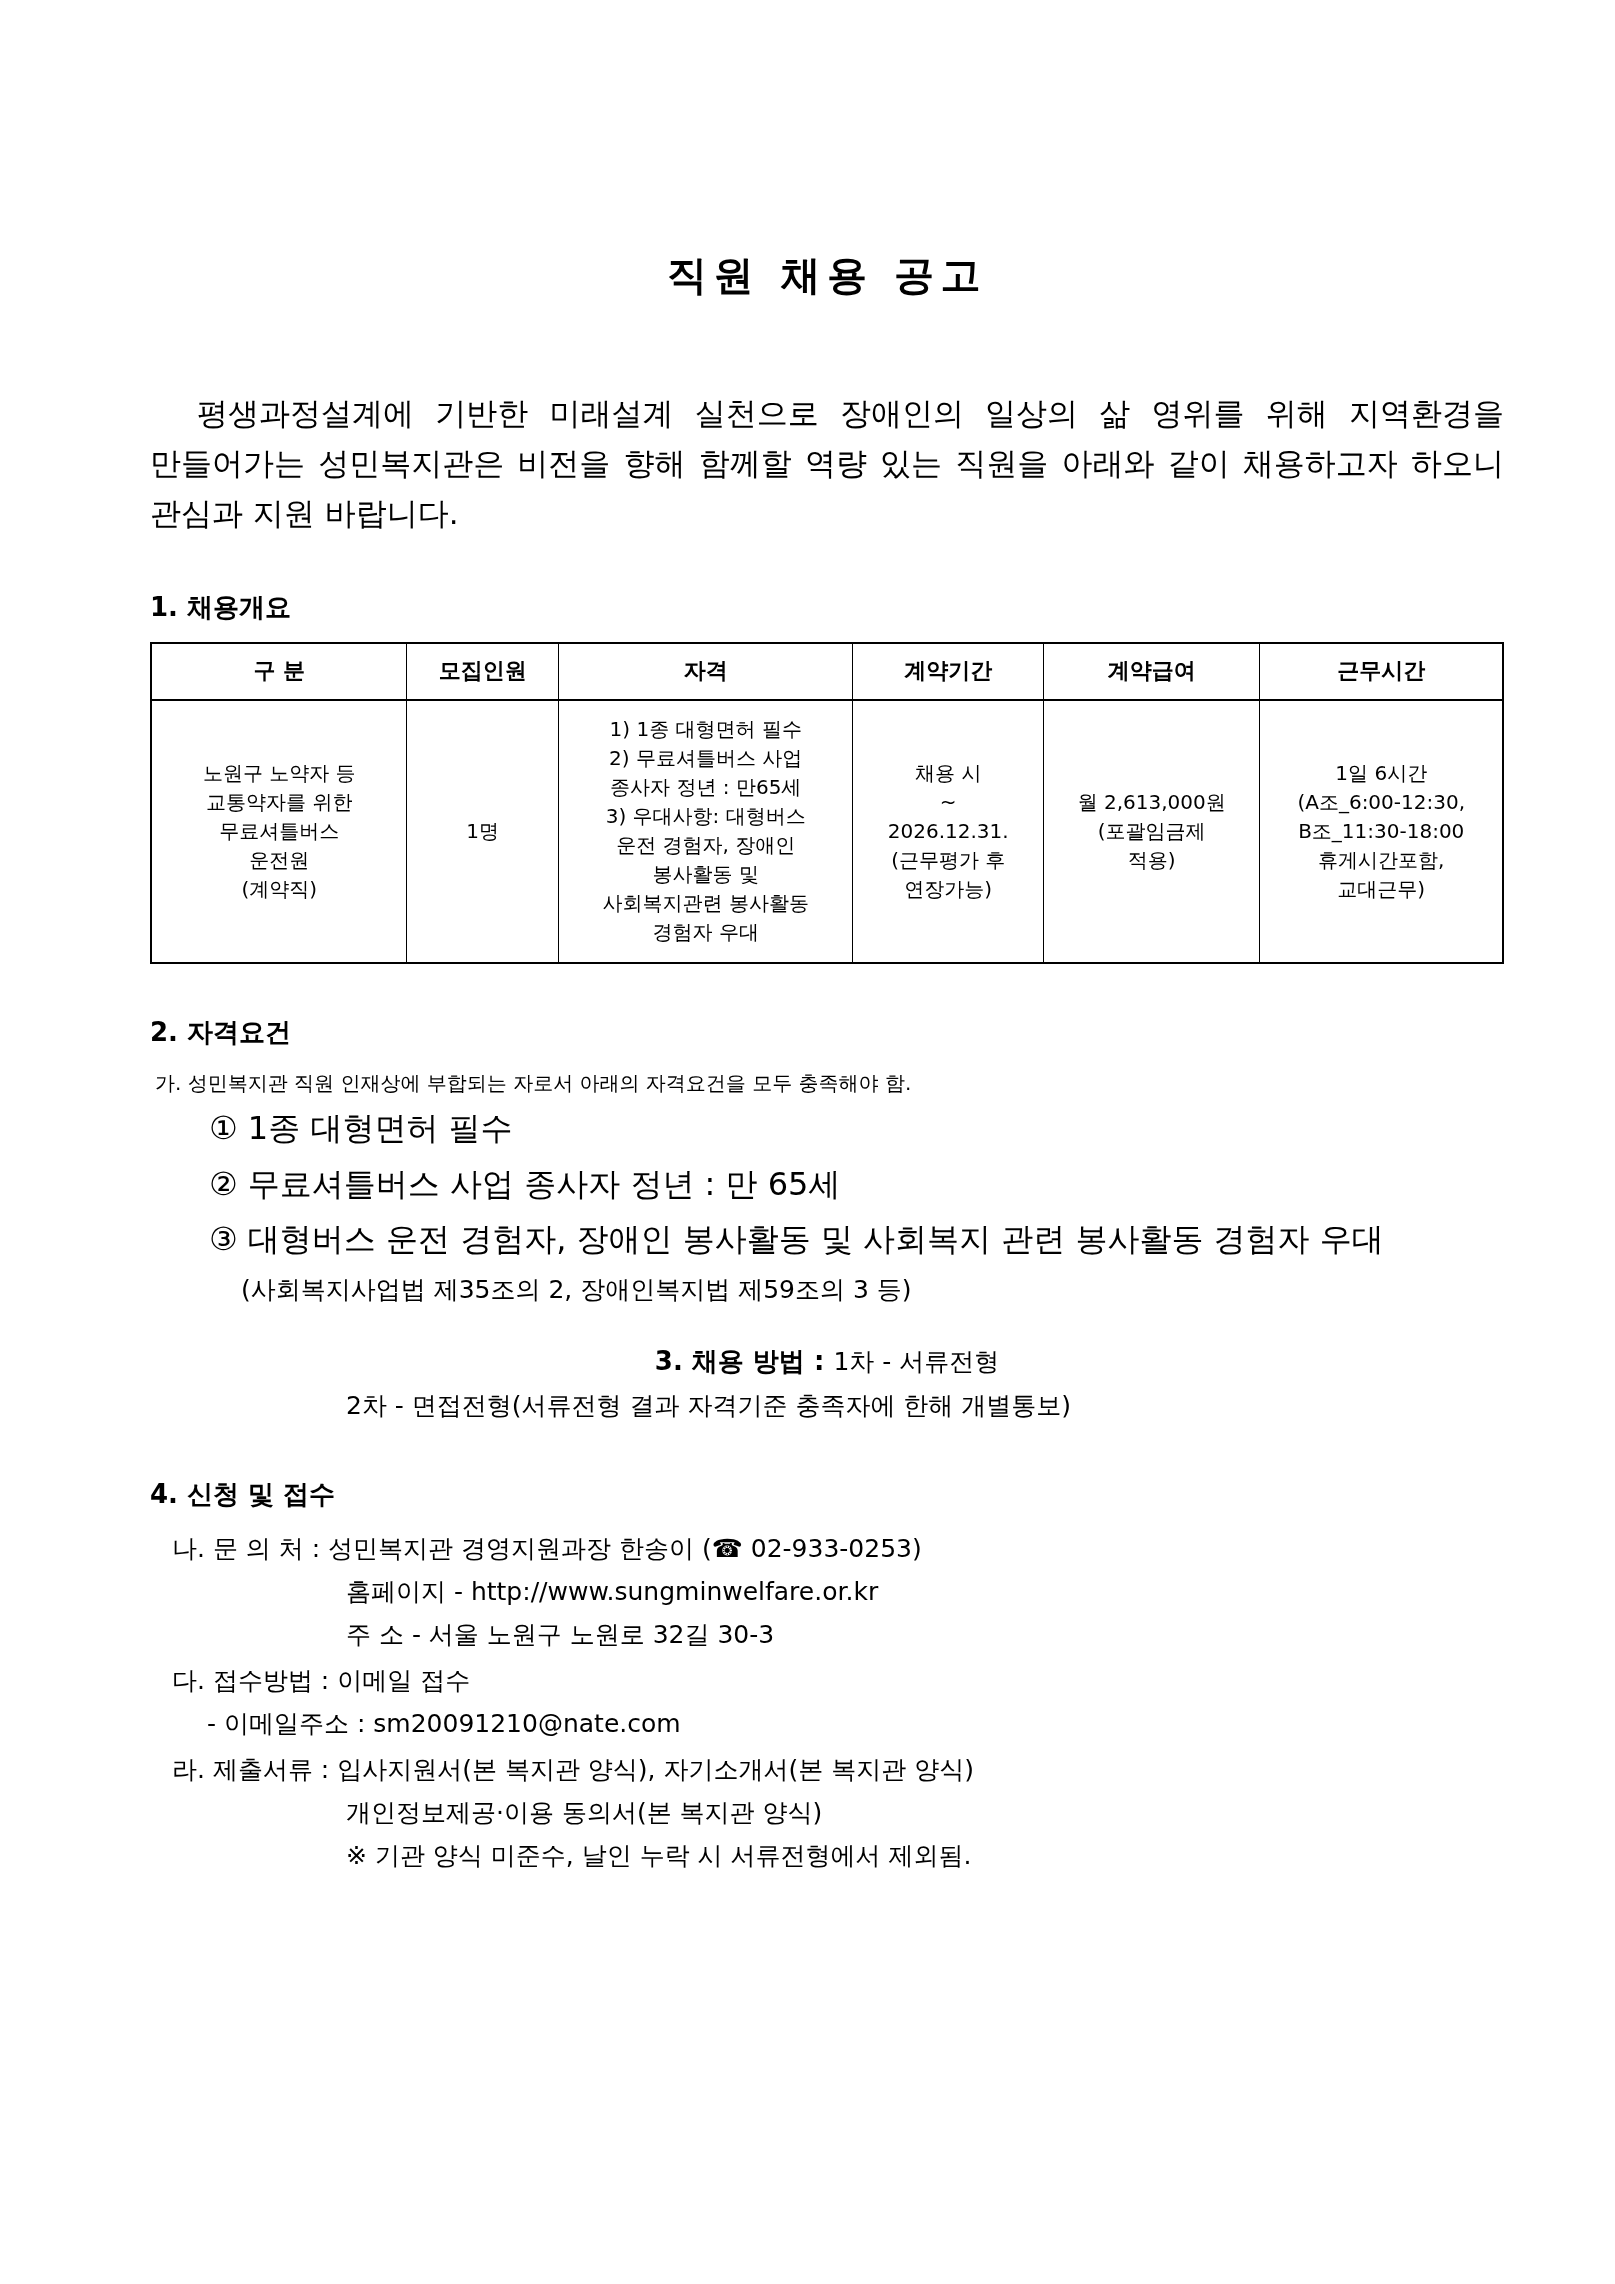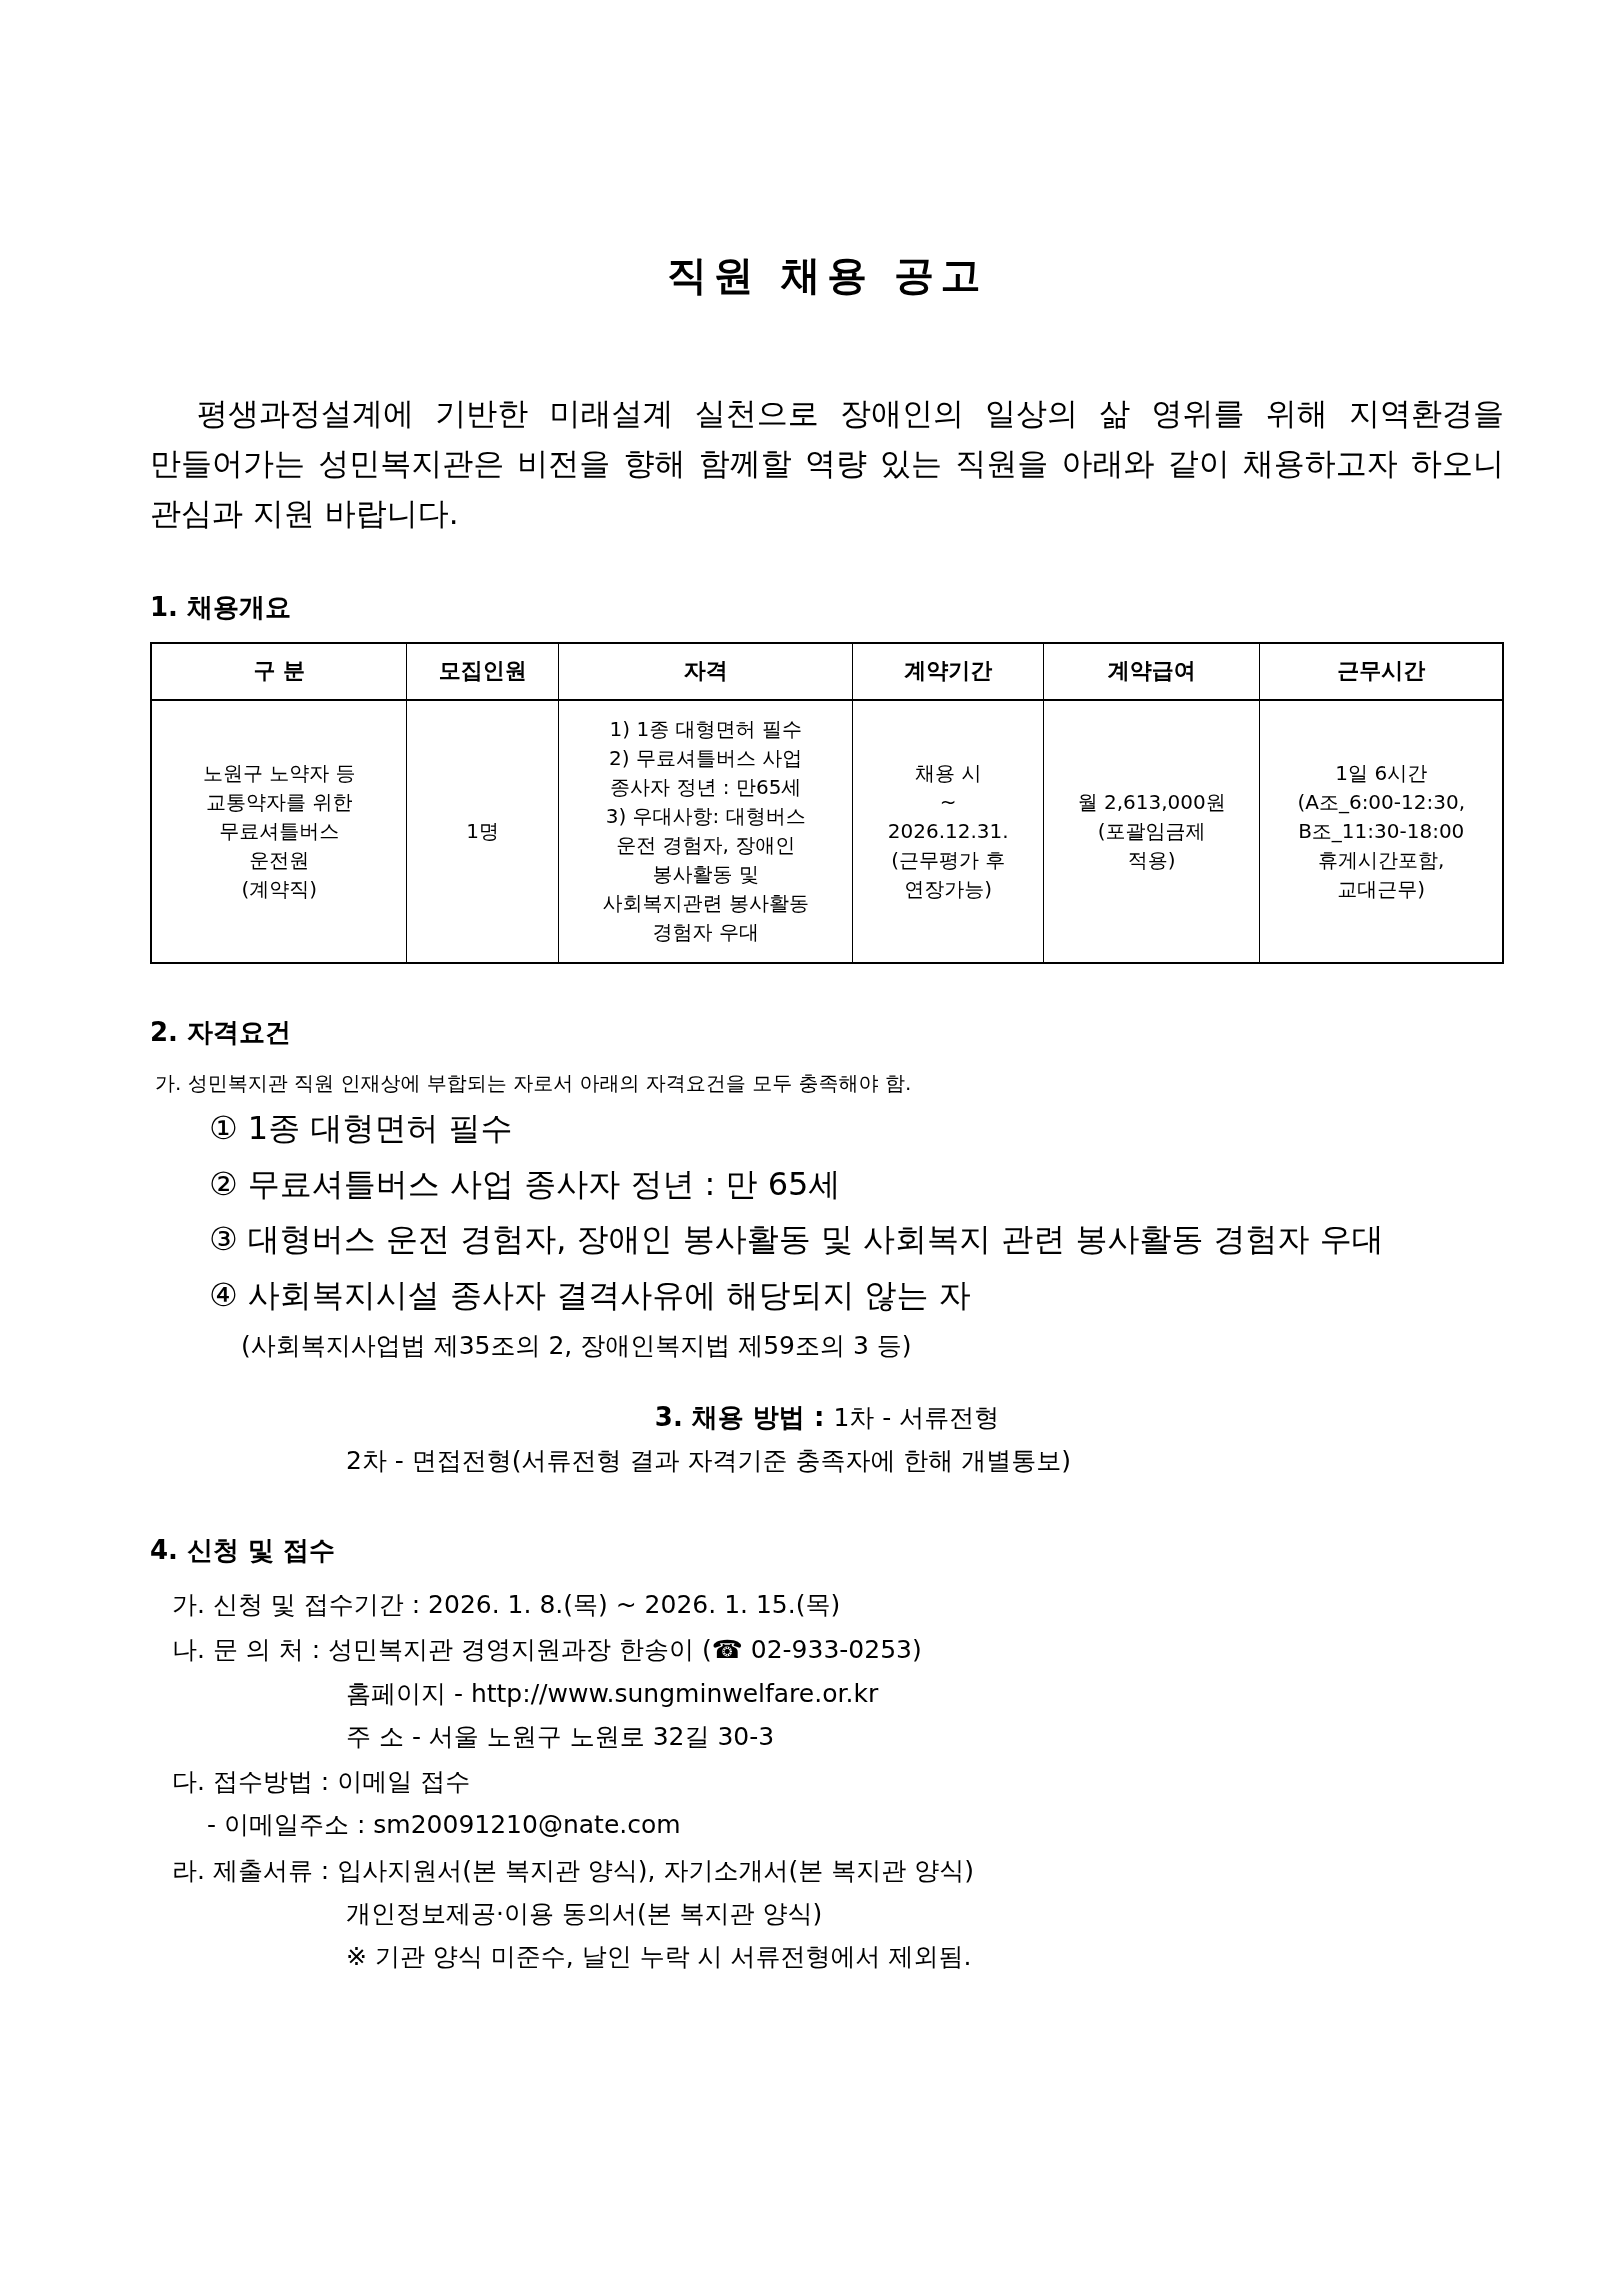--- a/index.html
+++ b/index.html
@@ -199,35 +199,33 @@
   </table>
 
   <div class="section-head">2. 자격요건</div>
 
   <div class="sub-a">가. 성민복지관 직원 인재상에 부합되는 자로서 아래의 자격요건을 모두 충족해야 함.</div>
 
   <ul class="bullet-list">
     <li>① 1종 대형면허 필수</li>
     <li>② 무료셔틀버스 사업 종사자 정년 : 만 65세</li>
     <li>③ 대형버스 운전 경험자, 장애인 봉사활동 및 사회복지 관련 봉사활동 경험자 우대</li>
-    <li>④ 사회복지시설 종사자 결격사유에 해당되지 않는 자</li>
   </ul>
 
   <div class="note-indent">(사회복지사업법 제35조의 2, 장애인복지법 제59조의 3 등)</div>
 
   <div class="gap-md"></div>
 
   <div class="method-line1">
     <span class="label">3. 채용 방법 : </span><span>1차 - 서류전형</span>
   </div>
   <div class="method-line2">2차 - 면접전형(서류전형 결과 자격기준 충족자에 한해 개별통보)</div>
 
   <div class="section-head">4. 신청 및 접수</div>
 
-  <div class="apply-line">가. 신청 및 접수기간 : 2026. 1. 8.(목) ~ 2026. 1. 15.(목)</div>
   <div class="apply-line">나. 문 의 처 : 성민복지관 경영지원과장 한송이 (☎ 02-933-0253)</div>
   <div class="apply-sub">홈페이지 - http://www.sungminwelfare.or.kr</div>
   <div class="apply-sub2">주      소 - 서울 노원구 노원로 32길 30-3</div>
   <div class="apply-line">다. 접수방법 : 이메일 접수</div>
   <div class="apply-dash">- 이메일주소 : sm20091210@nate.com</div>
   <div class="apply-line">라. 제출서류 : 입사지원서(본 복지관 양식), 자기소개서(본 복지관 양식)</div>
   <div class="apply-doc2">개인정보제공·이용 동의서(본 복지관 양식)</div>
   <div class="apply-doc2">※ 기관 양식 미준수, 날인 누락 시 서류전형에서 제외됨.</div>
 
 </div>

